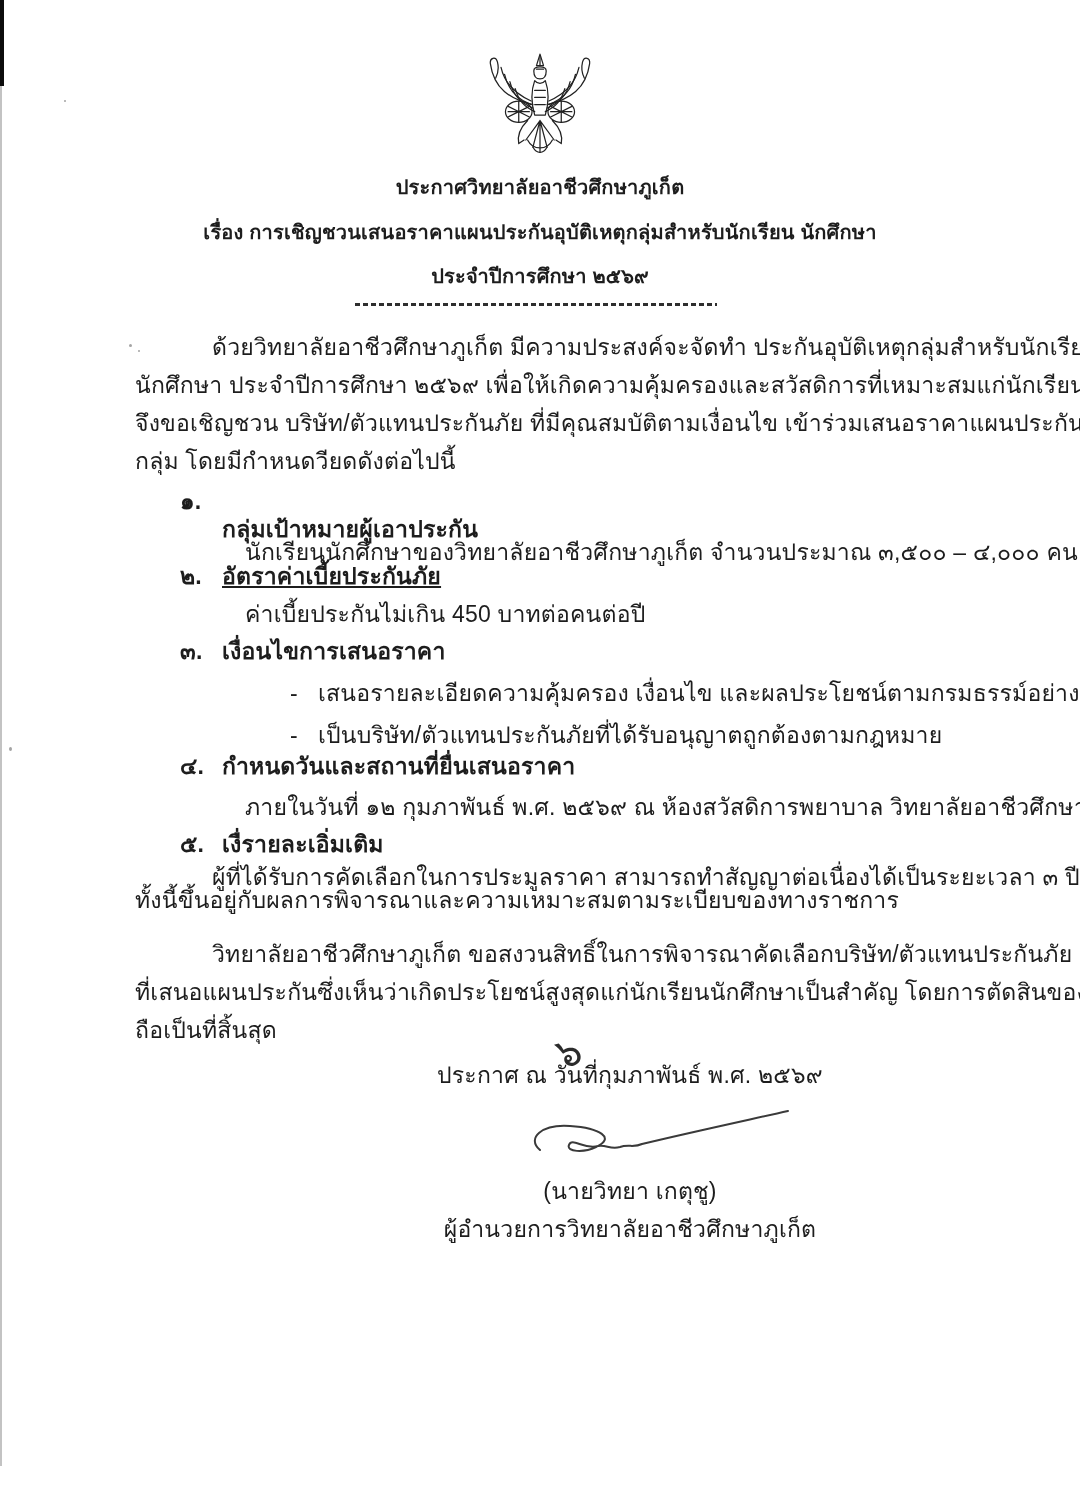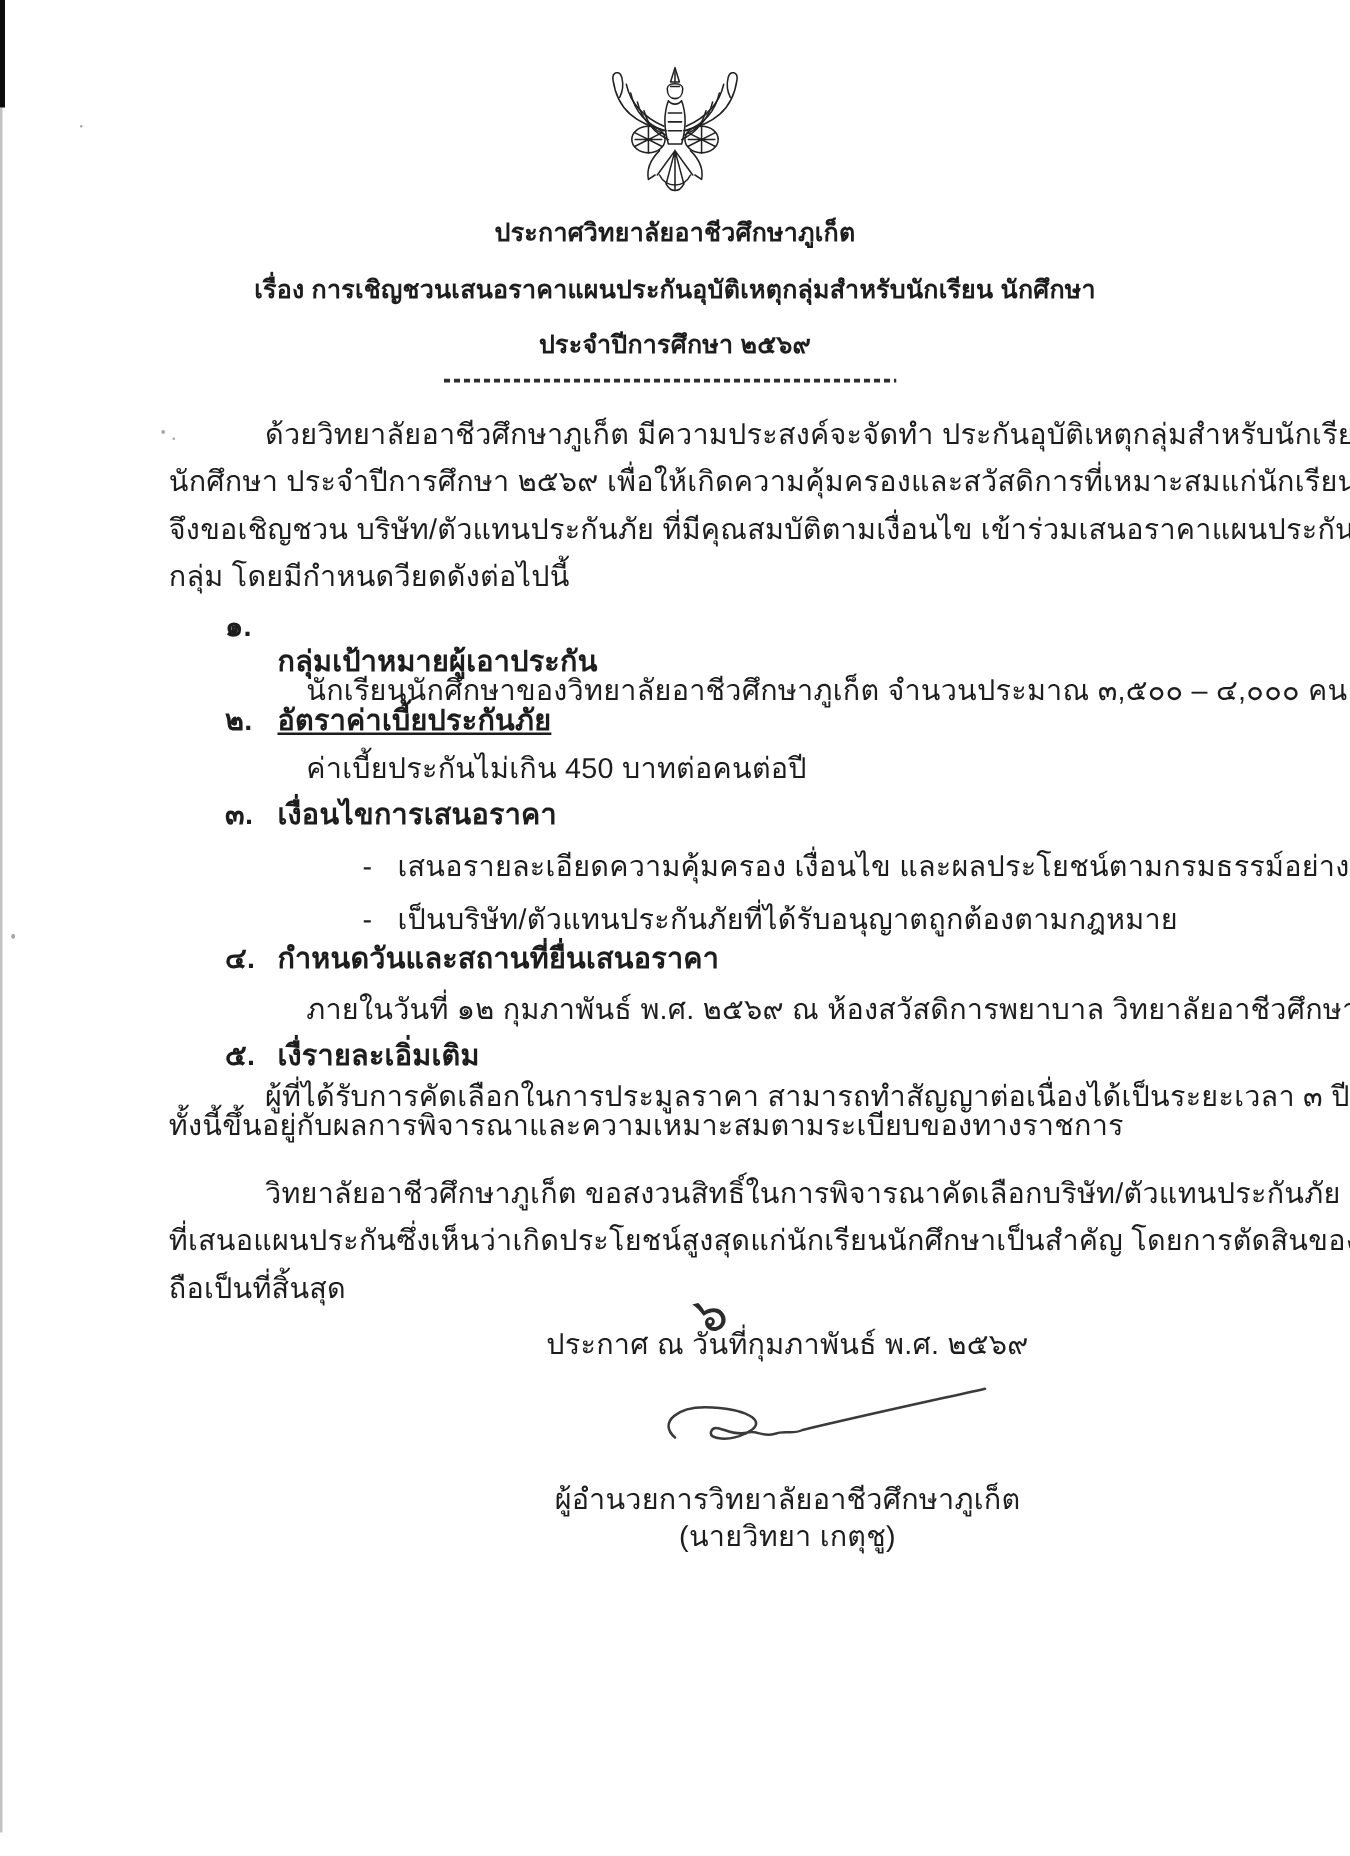--- a/index.html
+++ b/index.html
@@ -128,17 +128,17 @@
   <div class="handwritten-day">๖</div>
   <div class="t" style="left:598px;top:1060px;">กุมภาพันธ์ พ.ศ. ๒๕๖๙</div>
 
   <div style="position:absolute;left:522px;top:1106px;width:280px;height:60px;">
     <svg width="280" height="60" viewBox="0 0 280 60" fill="none" stroke="#3a3a3a" stroke-width="2" stroke-linecap="round">
       <path d="M18 44 C4 32 20 18 48 20 C78 22 94 32 74 41 C62 47 44 46 47 39 C50 31 62 44 76 40 C84 38 88 44 98 41 C106 38 112 42 120 38 C170 26 226 14 266 5"></path>
     </svg>
   </div>
 
   <div class="sig-block" style="left:430px;top:1176px;width:400px;">
+    <div class="t" style="position:static;display:block;">(นายวิทยา เกตุชู)</div>
     <div class="t" style="position:static;display:block;margin-top:8px;">ผู้อำนวยการวิทยาลัยอาชีวศึกษาภูเก็ต</div>
-    <div class="t" style="position:static;display:block;">(นายวิทยา เกตุชู)</div>
   </div>
 
 </div>
 
 </body></html>

